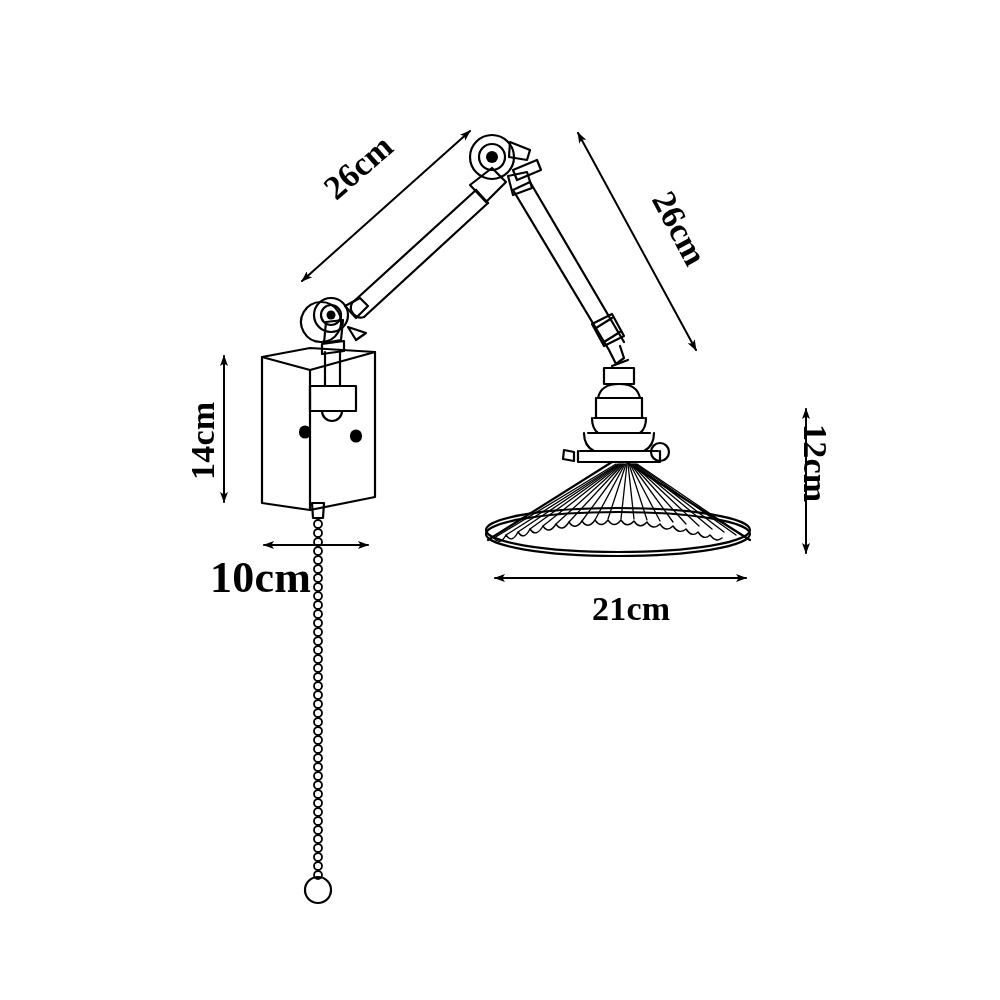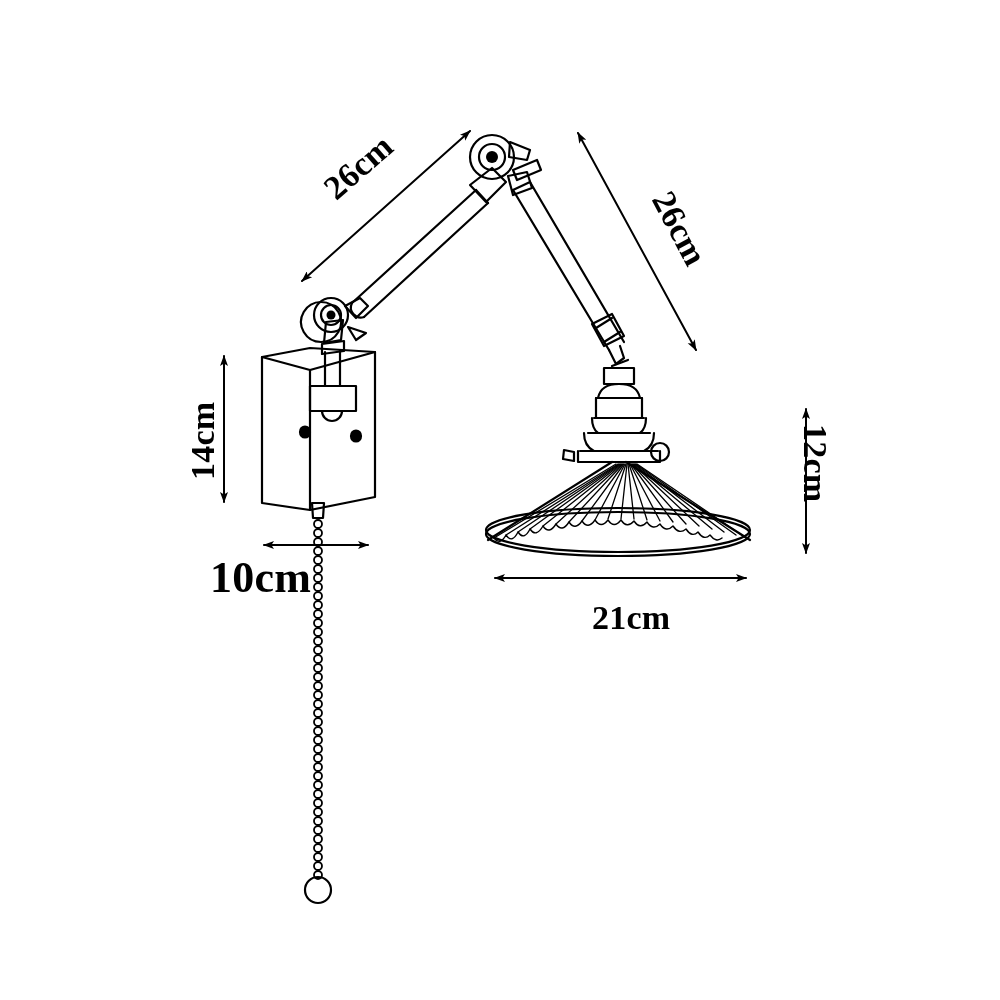--- a/index.html
+++ b/index.html
@@ -65,21 +65,20 @@
     left: 832px;
     top: 424px;
     font-size: 34px;
     transform: rotate(90deg);
     transform-origin: left top;
   }
   .dim-21 {
     left: 592px;
     top: 592px;
     font-size: 34px;
-    margin-top: 9px;
   }
 </style>
 </head>
 <body>
 
 <div class="sheet">
 
   <svg class="drawing" viewBox="0 0 1000 1000">
     <defs>
       <marker id="ah" markerWidth="12" markerHeight="12" refX="10" refY="4" orient="auto" markerUnits="userSpaceOnUse">

